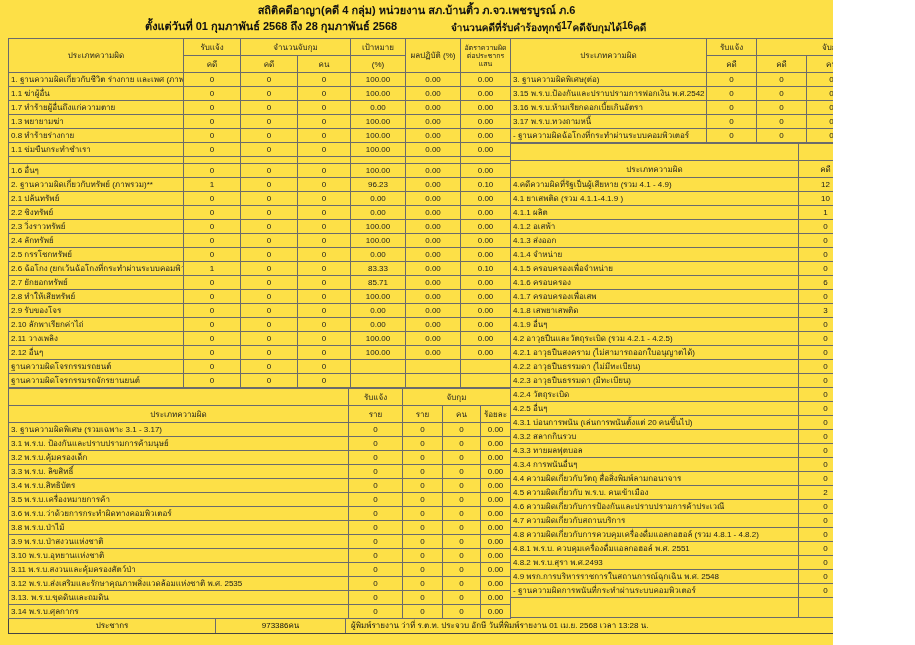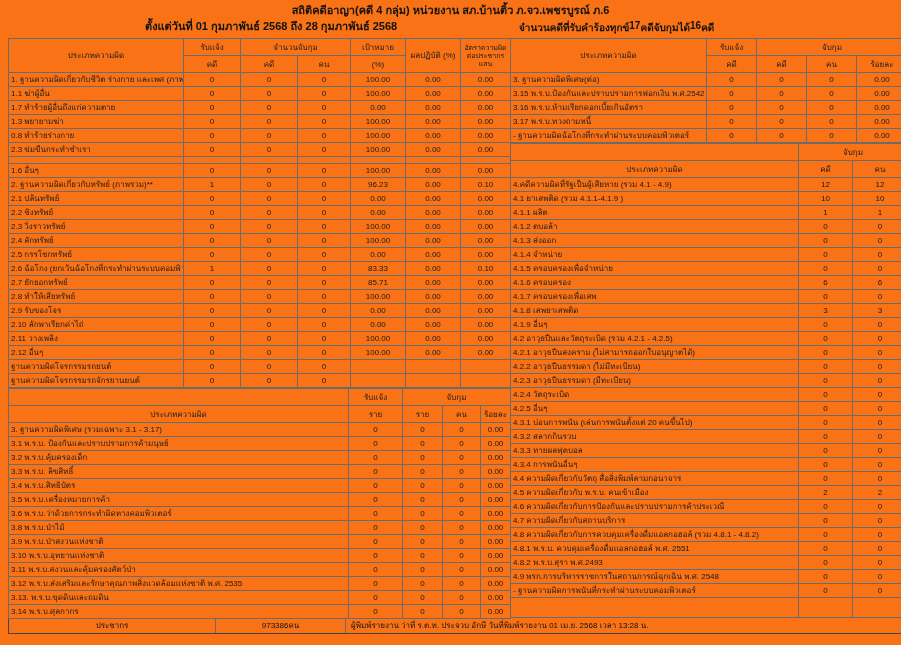--- a/index.html
+++ b/index.html
@@ -1,19 +1,19 @@
 <!DOCTYPE html>
 <html><head>
 <meta charset="utf-8">
 <style>
   html,body{margin:0;padding:0;background:#fff;}
   .page{
     position:relative;
-    width:901px;height:645px;
-    background:#f97316;color:#111;
+    width:833px;height:645px;
+    background:#fde047;color:#111;
     font-family:"Liberation Sans","DejaVu Sans",sans-serif;
     font-size:8px;
     overflow:hidden;
   }
   .titleblock{padding-top:3px;}
   .title{
     text-align:center;font-weight:bold;font-size:11px;line-height:15px;
   }
   .subline{
     display:flex;align-items:flex-end;height:17px;margin-bottom:3px;
@@ -143,21 +143,21 @@
             <tr>
               <td class="lbl">0.8 ทำร้ายร่างกาย</td>
               <td class="num">0</td>
               <td class="num">0</td>
               <td class="num">0</td>
               <td class="num">100.00</td>
               <td class="num">0.00</td>
               <td class="num">0.00</td>
             </tr>
             <tr>
-              <td class="lbl">2.3 ข่มขืนกระทำชำเรา</td>
+              <td class="lbl">1.1 ข่มขืนกระทำชำเรา</td>
               <td class="num">0</td>
               <td class="num">0</td>
               <td class="num">0</td>
               <td class="num">100.00</td>
               <td class="num">0.00</td>
               <td class="num">0.00</td>
             </tr>
             <tr class="spacer">
               <td class="lbl"></td>
               <td class="num"></td>
@@ -527,21 +527,21 @@
               <td class="lbl">4.1 ยาเสพติด (รวม 4.1.1-4.1.9 )</td>
               <td class="num">10</td>
               <td class="num">10</td>
             </tr>
             <tr>
               <td class="lbl">4.1.1 ผลิต</td>
               <td class="num">1</td>
               <td class="num">1</td>
             </tr>
             <tr>
-              <td class="lbl">4.1.2 ตบอล้า</td>
+              <td class="lbl">4.1.2 อเสพ้า</td>
               <td class="num">0</td>
               <td class="num">0</td>
             </tr>
             <tr>
               <td class="lbl">4.1.3 ส่งออก</td>
               <td class="num">0</td>
               <td class="num">0</td>
             </tr>
             <tr>
               <td class="lbl">4.1.4 จำหน่าย</td>

